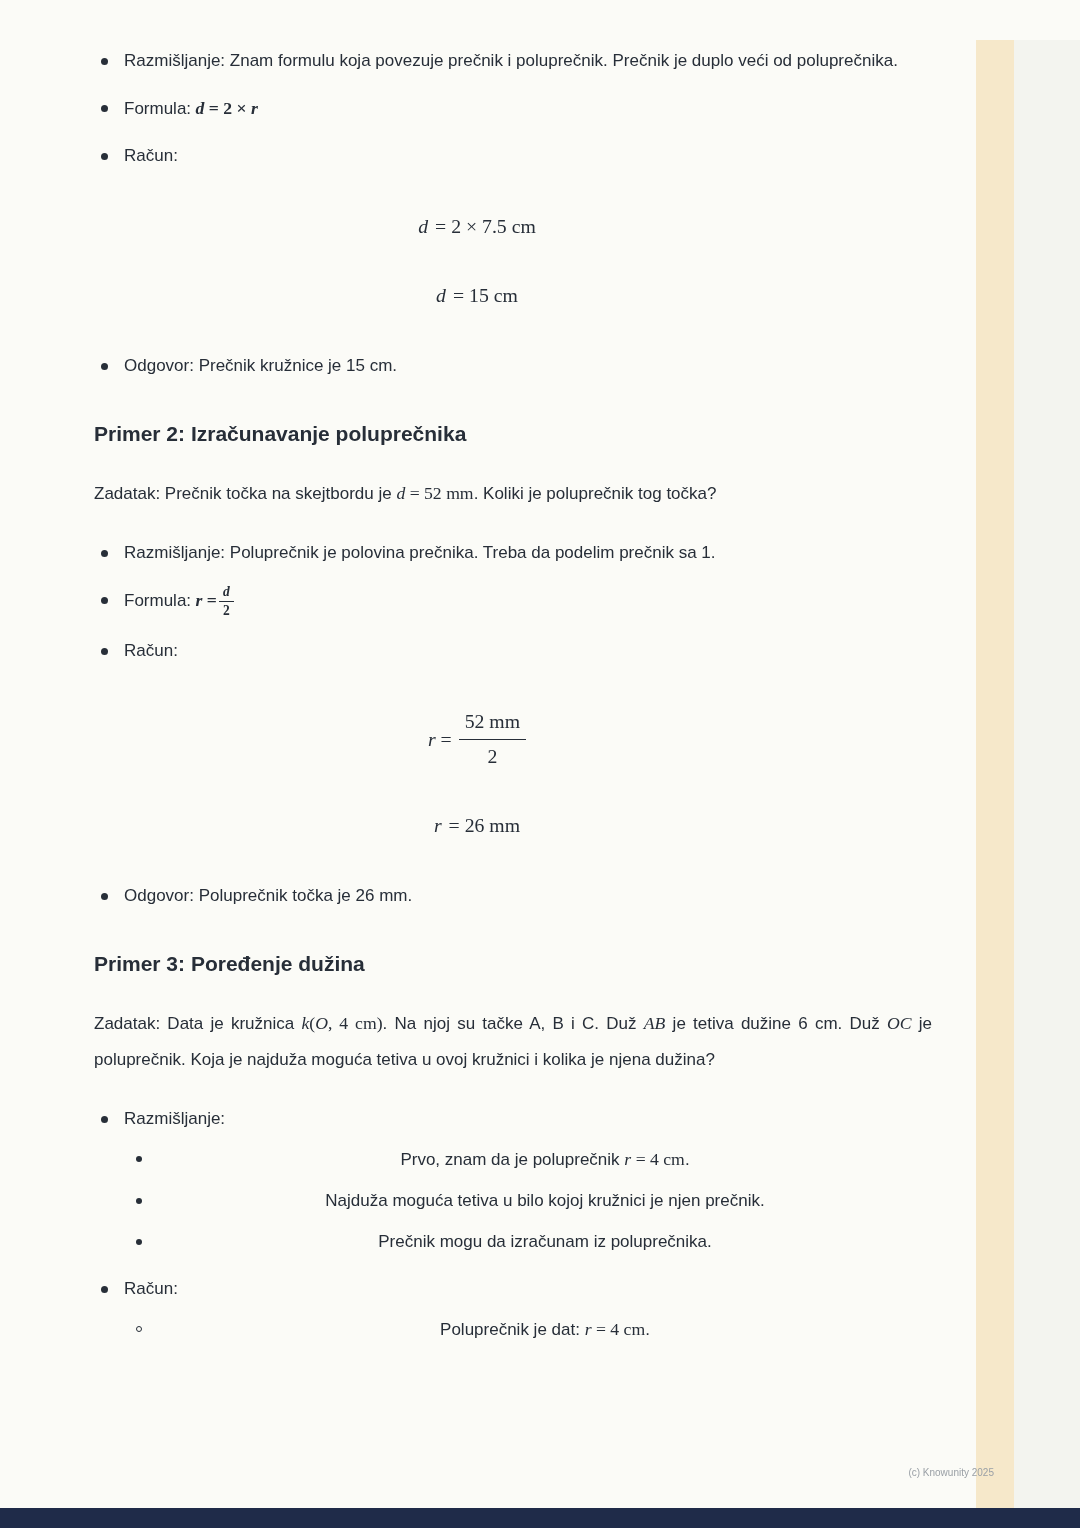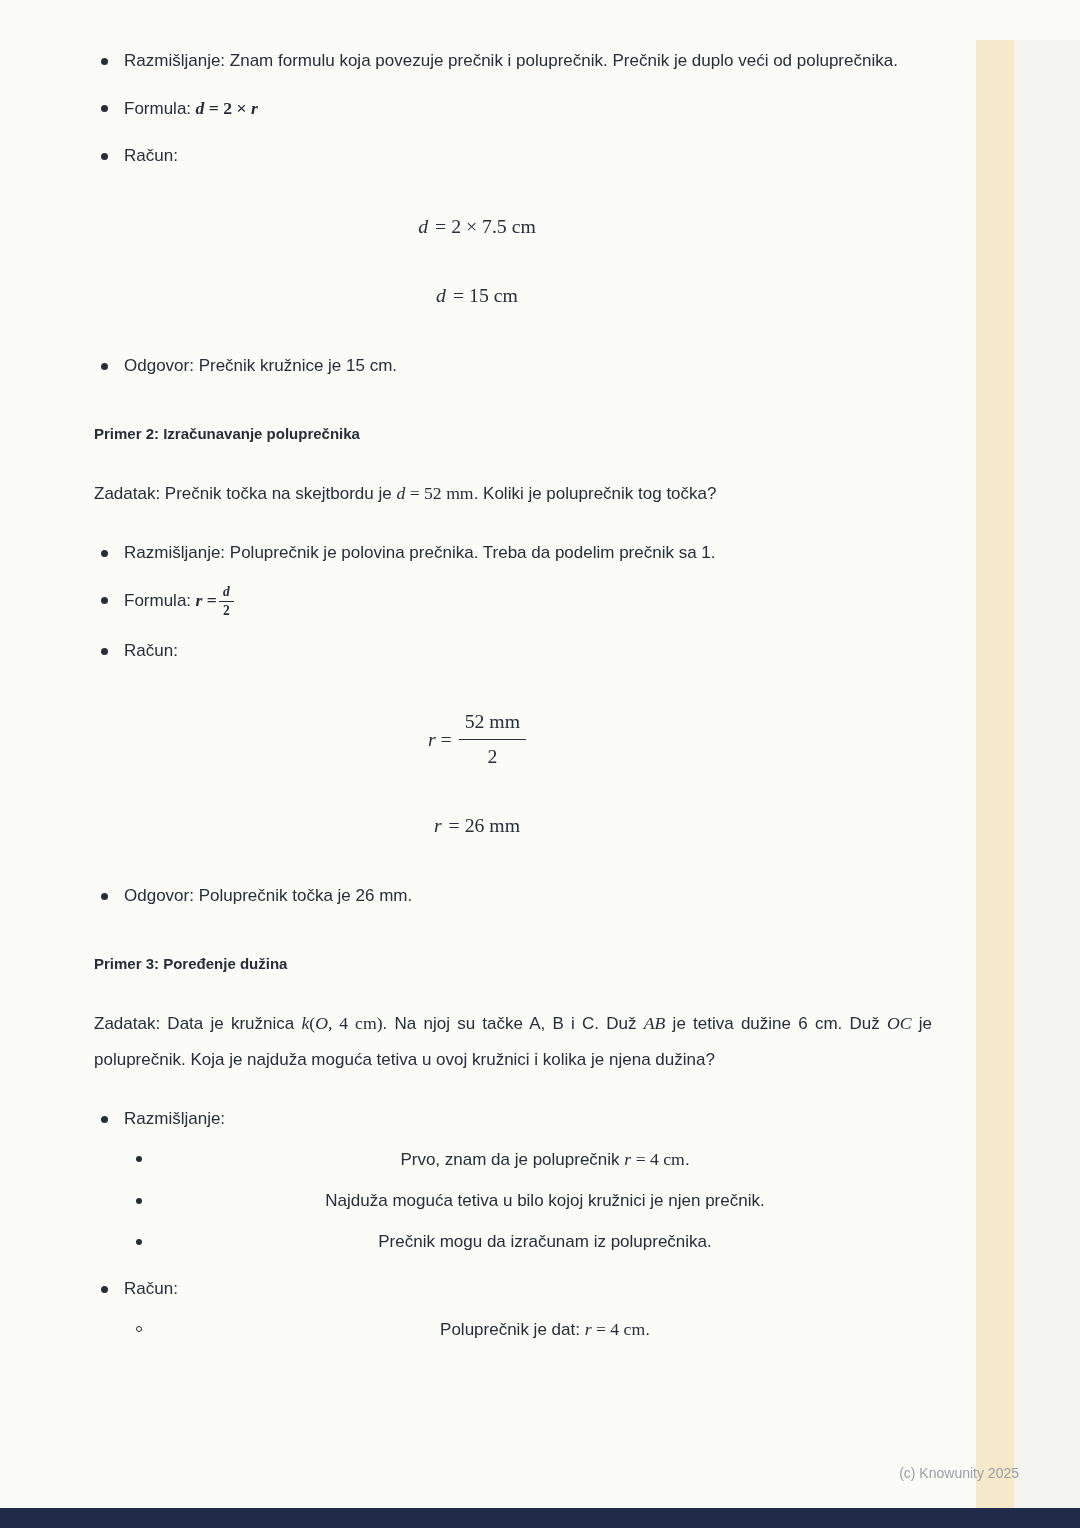--- a/index.html
+++ b/index.html
@@ -31,21 +31,21 @@
   .blist > li { position:relative; padding-left:30px; margin-bottom:17px; }
   .marker {
     position:absolute; left:7px; top:12px; width:7px; height:7px;
     border-radius:50%; background:currentColor;
   }
   .marker.open { background:transparent; border:1.6px solid currentColor; }
   .sublist { margin-top:10px; }
   .sublist > li { position:relative; padding-left:34px; margin-bottom:11px;text-align:center; }
   .sublist .marker { left:12px; width:6px; height:6px; top:12px; }
   .lbl { font-weight:400; }
-  .heading { font-weight:700; font-size:15px; margin:38px 0 26px; }
+  .heading { font-weight:700; font-size:21px; margin:38px 0 26px; }
   .para { text-align:justify; line-height:36px; margin-bottom:26px; }
   .seg-x { }
   .seg-mi { font-family:"Liberation Serif","DejaVu Serif",serif; font-style:italic; font-size:1.04em; }
   .seg-mr { font-family:"Liberation Serif","DejaVu Serif",serif; font-size:1.04em; }
   .eq {
     text-align:center; padding-right:72px; margin:42px 0;
     font-size:19px; line-height:27px;
     font-family:"Liberation Serif","DejaVu Serif",serif;
   }
   .eqwrap { display:inline-flex; align-items:center; gap:7px; }
@@ -53,22 +53,22 @@
   .frac .num { display:block; padding:0 6px 4px; border-bottom:1.6px solid currentColor; }
   .frac .den { display:block; padding-top:3px; }
   .frac.small {
     font-size:13px; line-height:15px; vertical-align:middle; margin-left:2px;
     position:relative; top:-1px;
   }
   .frac.small .num { padding:0 4px 2px; border-bottom:1.2px solid currentColor; }
   .frac.small .den { padding-top:1px; }
   .mathline { white-space:nowrap;font-weight:bold; }
   .copyright {
-    position:absolute; top:1464px; right:61px;
-    font-size:14px; line-height:18px; color: var(--muted, #9aa0a6);
+    position:absolute; top:1464px; right:86px;
+    font-size:10px; line-height:18px; color: var(--muted, #9aa0a6);
     z-index:2;
   }
 </style>
 </head>
 <body>
 
 <div class="right-panel"></div>
 <div class="stripe"></div>
 
 <div class="content">

